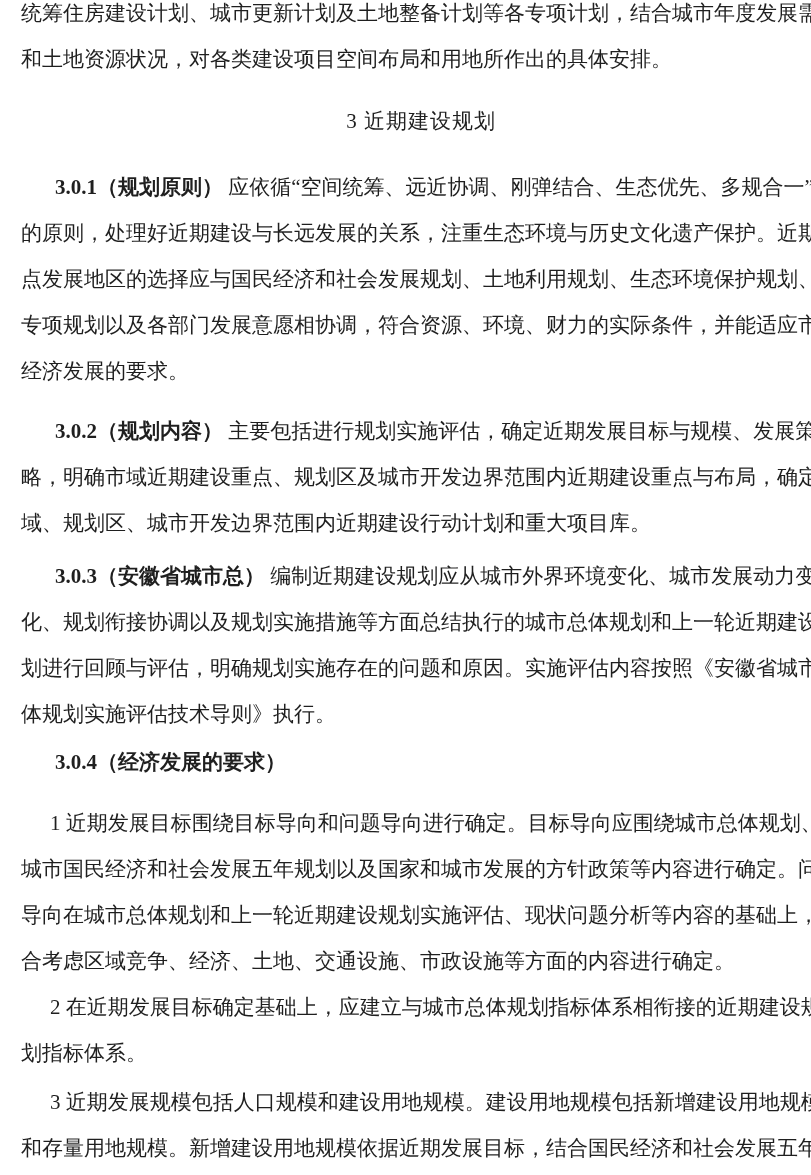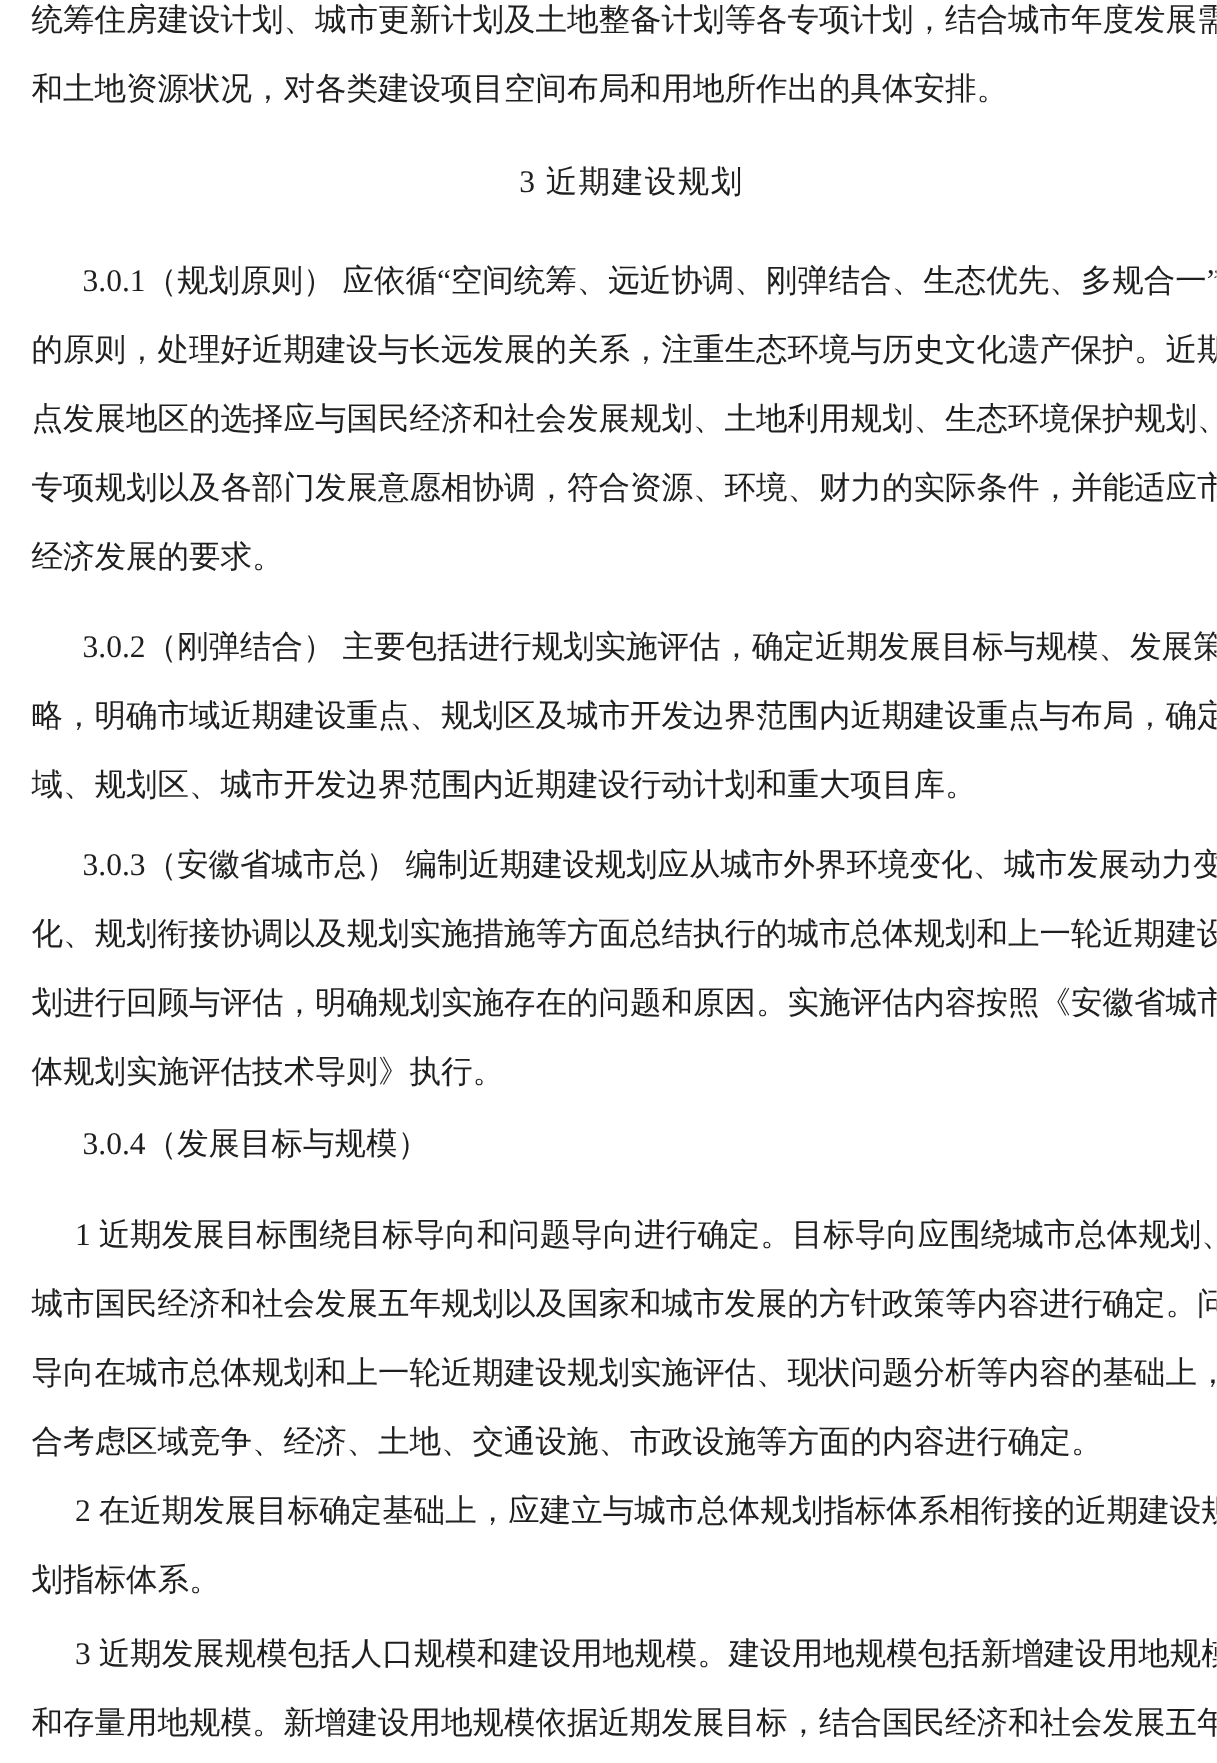--- a/index.html
+++ b/index.html
@@ -19,21 +19,21 @@
   }
   .line {
     height: 46px;
     line-height: 46px;
     white-space: nowrap;
   }
   .heading {
     text-align: center;
     letter-spacing: 1px;
   }
-  .b { font-weight: 400; }
+  .b { font-weight: 700; }
   
   .ind-s { padding-left: 34px; }   
   .ind-n { padding-left: 29px; }   
   
   .mt16 { margin-top: 16px; }
   .mt20 { margin-top: 20px; }
   .mt15 { margin-top: 15px; }
   .mt14 { margin-top: 14px; }
   .mt7  { margin-top: 7px; }
   .mt3  { margin-top: 3px; }
@@ -51,30 +51,30 @@
   <div class="line">和土地资源状况，对各类建设项目空间布局和用地所作出的具体安排。</div>
 
   <div class="line heading mt16">3 近期建设规划</div>
 
   <div class="line ind-s mt20"><span class="b">3.0.1（规划原则）</span><span> 应依循“空间统筹、远近协调、刚弹结合、生态优先、多规合一”</span></div>
   <div class="line">的原则，处理好近期建设与长远发展的关系，注重生态环境与历史文化遗产保护。近期重</div>
   <div class="line">点发展地区的选择应与国民经济和社会发展规划、土地利用规划、生态环境保护规划、各</div>
   <div class="line">专项规划以及各部门发展意愿相协调，符合资源、环境、财力的实际条件，并能适应市场</div>
   <div class="line">经济发展的要求。</div>
 
-  <div class="line ind-s mt14"><span class="b">3.0.2（刚弹结合）</span><span> 主要包括进行规划实施评估，确定近期发展目标与规模、发展策</span></div>
+  <div class="line ind-s mt14"><span class="b">3.0.2（规划内容）</span><span> 主要包括进行规划实施评估，确定近期发展目标与规模、发展策</span></div>
   <div class="line">略，明确市域近期建设重点、规划区及城市开发边界范围内近期建设重点与布局，确定市</div>
   <div class="line">域、规划区、城市开发边界范围内近期建设行动计划和重大项目库。</div>
 
   <div class="line ind-s mt7"><span class="b">3.0.3（安徽省城市总）</span><span> 编制近期建设规划应从城市外界环境变化、城市发展动力变</span></div>
   <div class="line">化、规划衔接协调以及规划实施措施等方面总结执行的城市总体规划和上一轮近期建设规</div>
   <div class="line">划进行回顾与评估，明确规划实施存在的问题和原因。实施评估内容按照《安徽省城市总</div>
   <div class="line">体规划实施评估技术导则》执行。</div>
 
-  <div class="line ind-s mt2"><span class="b">3.0.4（发展目标与规模）</span></div>
+  <div class="line ind-s mt2"><span class="b">3.0.4（经济发展的要求）</span></div>
 
   <div class="line ind-n mt15">1 近期发展目标围绕目标导向和问题导向进行确定。目标导向应围绕城市总体规划、</div>
   <div class="line">城市国民经济和社会发展五年规划以及国家和城市发展的方针政策等内容进行确定。问题</div>
   <div class="line">导向在城市总体规划和上一轮近期建设规划实施评估、现状问题分析等内容的基础上，综</div>
   <div class="line">合考虑区域竞争、经济、土地、交通设施、市政设施等方面的内容进行确定。</div>
 
   <div class="line ind-n">2 在近期发展目标确定基础上，应建立与城市总体规划指标体系相衔接的近期建设规</div>
   <div class="line">划指标体系。</div>
 
   <div class="line ind-n mt3">3 近期发展规模包括人口规模和建设用地规模。建设用地规模包括新增建设用地规模</div>

